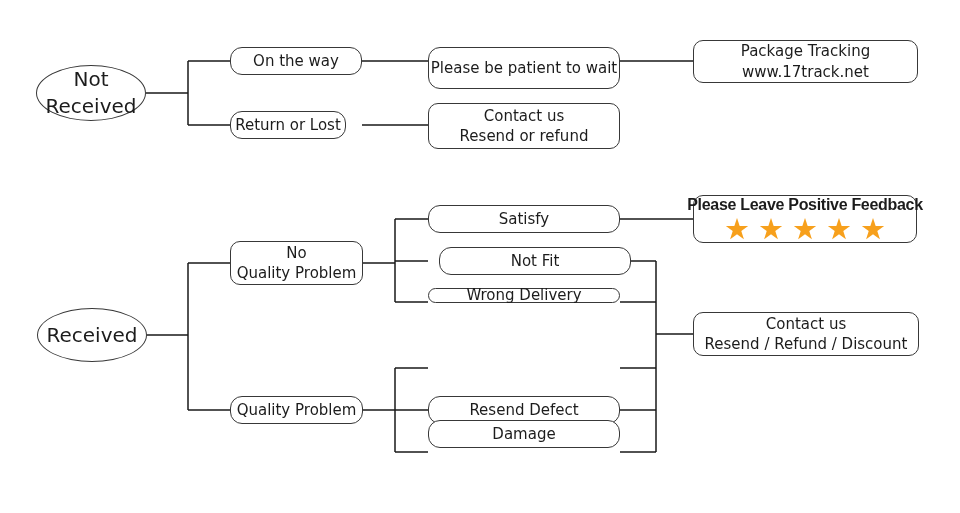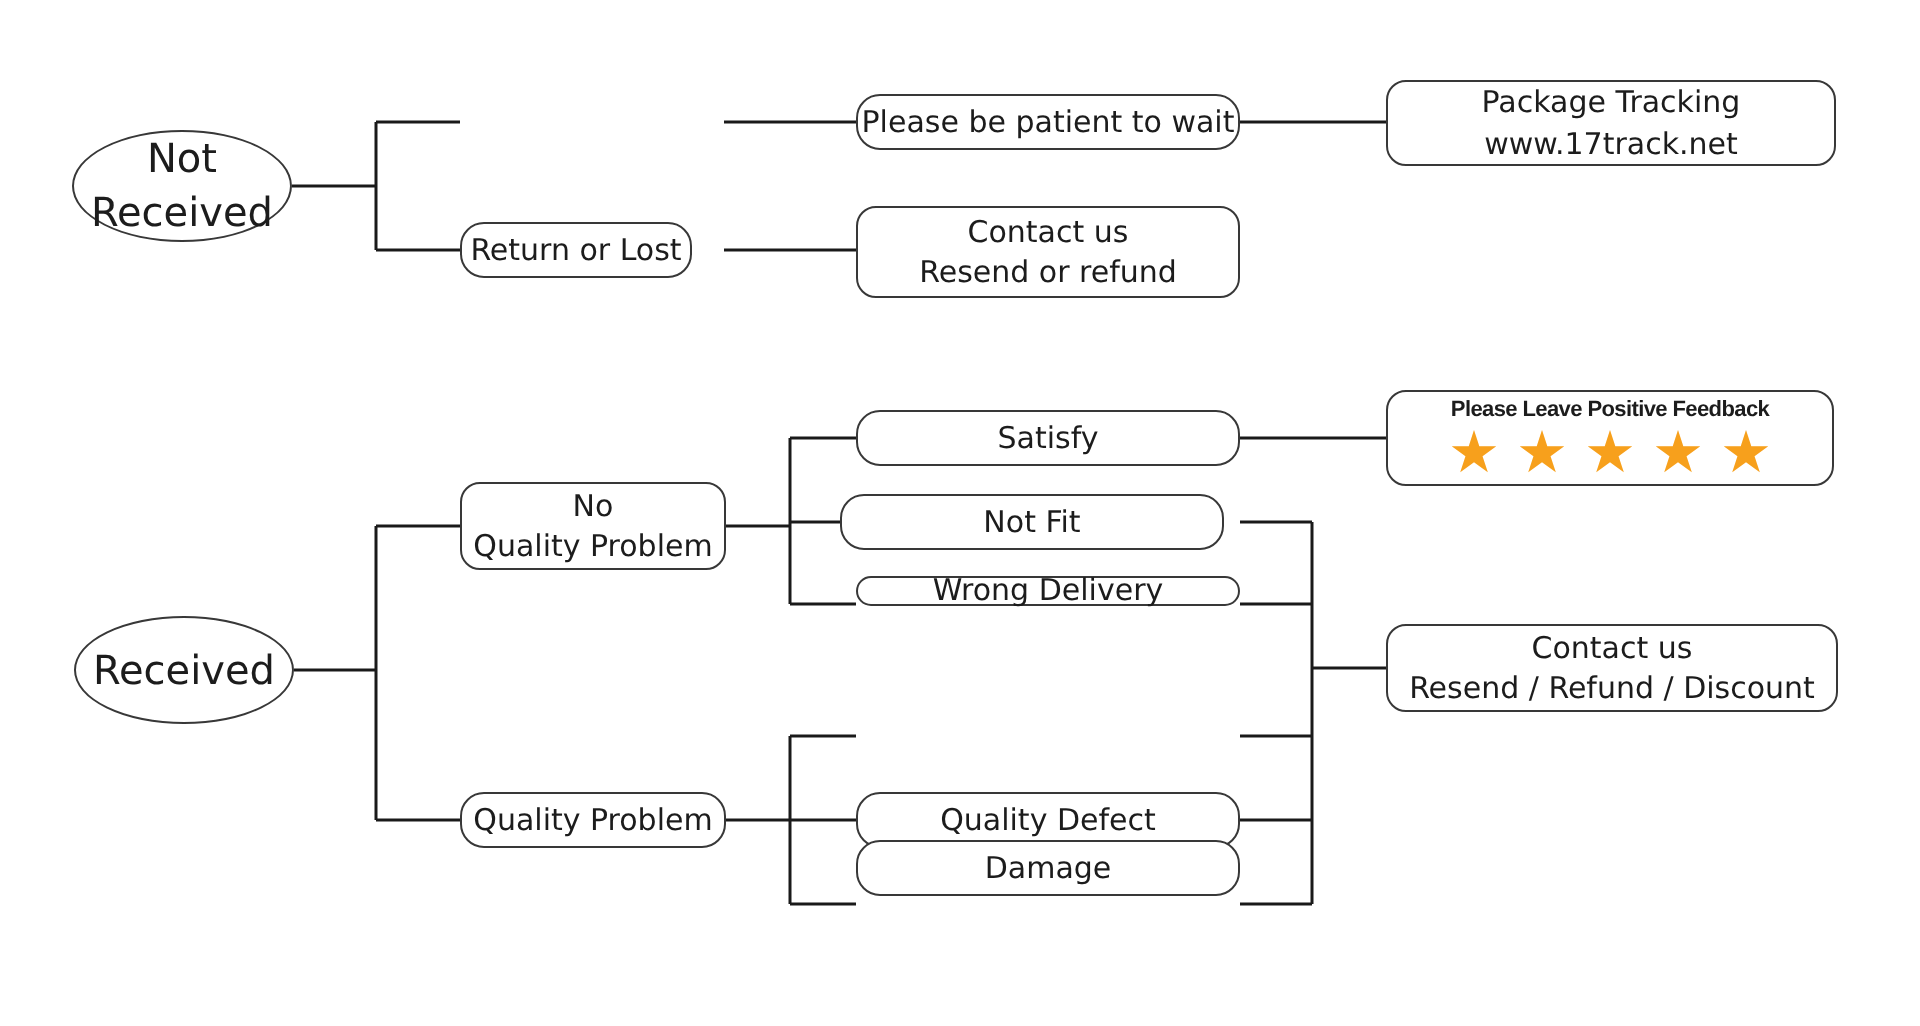--- a/index.html
+++ b/index.html
@@ -23,21 +23,21 @@
     background:#ffffff;
     border:1.4px solid #383838;
     text-align:center;
   }
   .rect { border-radius:12px; font-size:15px; }
   .big  { border-radius:10px; }
   .ellipse { border-radius:50%; font-size:20px; }
   .lbl { white-space:pre-line; line-height:1.35; display:block; }
   .fb-title {
     font-family:"Liberation Sans",sans-serif;
-    font-size:11px; font-weight:700; letter-spacing:-0.3px;
+    font-size:16px; font-weight:700; letter-spacing:-0.3px;
     line-height:1.1; white-space:nowrap;
   }
   .stars {
     color:#F7A01C;
     font-size:29px; line-height:0.85;
     letter-spacing:8px; margin-right:-8px; margin-top:3px;
     display:block;
   }
 </style>
 </head>
@@ -55,26 +55,29 @@
       M620 219 H693
       M620 261 H656  M620 302 H656  M620 368 H656  M620 410 H656  M620 452 H656
       M656 261 V452  M656 334 H693"></path>
   </svg>
 
   <div class="node ellipse" style="left:36px;top:65px;width:110px;height:56px">
     <span class="lbl">Not
 Received</span>
   </div>
 
+  <div class="node rect" style="left:230px;top:47px;width:132px;height:28px">
+    <span class="lbl">On the way</span>
+  </div>
 
   <div class="node rect" style="left:230px;top:111px;width:116px;height:28px">
     <span class="lbl">Return or Lost</span>
   </div>
 
-  <div class="node rect" style="left:428px;top:47px;width:192px;height:28px">
+  <div class="node rect" style="left:428px;top:47px;width:192px;height:42px">
     <span class="lbl">Please be patient to wait</span>
   </div>
 
   <div class="node rect big" style="left:693px;top:40px;width:225px;height:43px">
     <span class="lbl">Package Tracking
 www.17track.net</span>
   </div>
 
   <div class="node rect big" style="left:428px;top:103px;width:192px;height:46px">
     <span class="lbl">Contact us
@@ -91,31 +94,31 @@
   </div>
 
   <div class="node rect" style="left:230px;top:396px;width:133px;height:28px">
     <span class="lbl">Quality Problem</span>
   </div>
 
   <div class="node rect" style="left:428px;top:205px;width:192px;height:28px">
     <span class="lbl">Satisfy</span>
   </div>
 
-  <div class="node rect" style="left:420px;top:247px;width:192px;height:28px">
+  <div class="node rect" style="left:439px;top:247px;width:192px;height:28px">
     <span class="lbl">Not Fit</span>
   </div>
 
   <div class="node rect" style="left:428px;top:288px;width:192px;height:15px">
     <span class="lbl">Wrong Delivery</span>
   </div>
 
 
   <div class="node rect" style="left:428px;top:396px;width:192px;height:28px">
-    <span class="lbl">Quality Defect</span>
+    <span class="lbl">Resend Defect</span>
   </div>
 
   <div class="node rect" style="left:428px;top:420px;width:192px;height:28px">
     <span class="lbl">Damage</span>
   </div>
 
   <div class="node rect big" style="left:693px;top:195px;width:224px;height:48px">
     <span class="lbl fb-title">Please Leave Positive Feedback</span>
     <span class="stars">★★★★★</span>
   </div>

